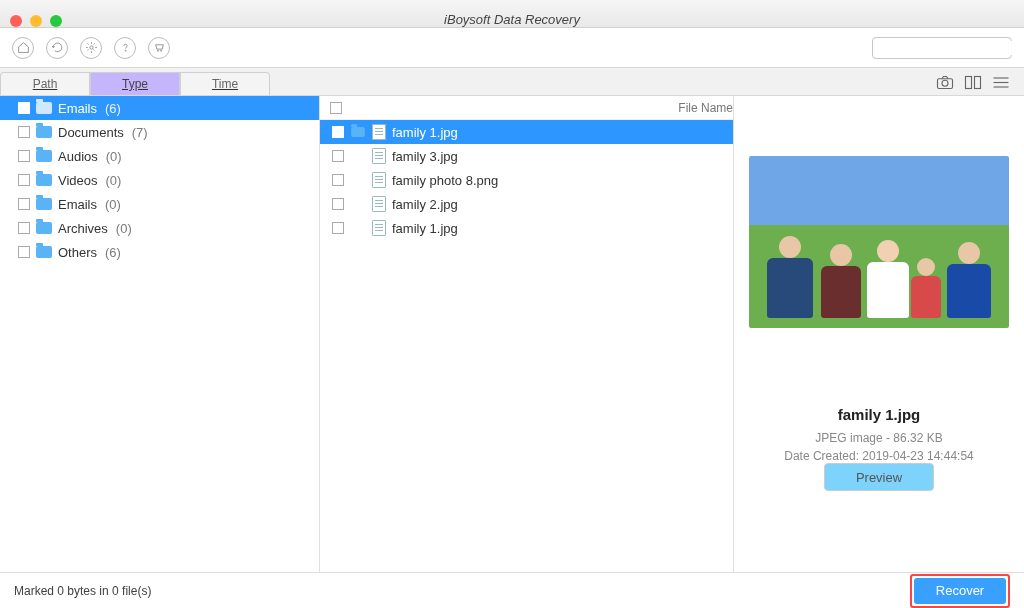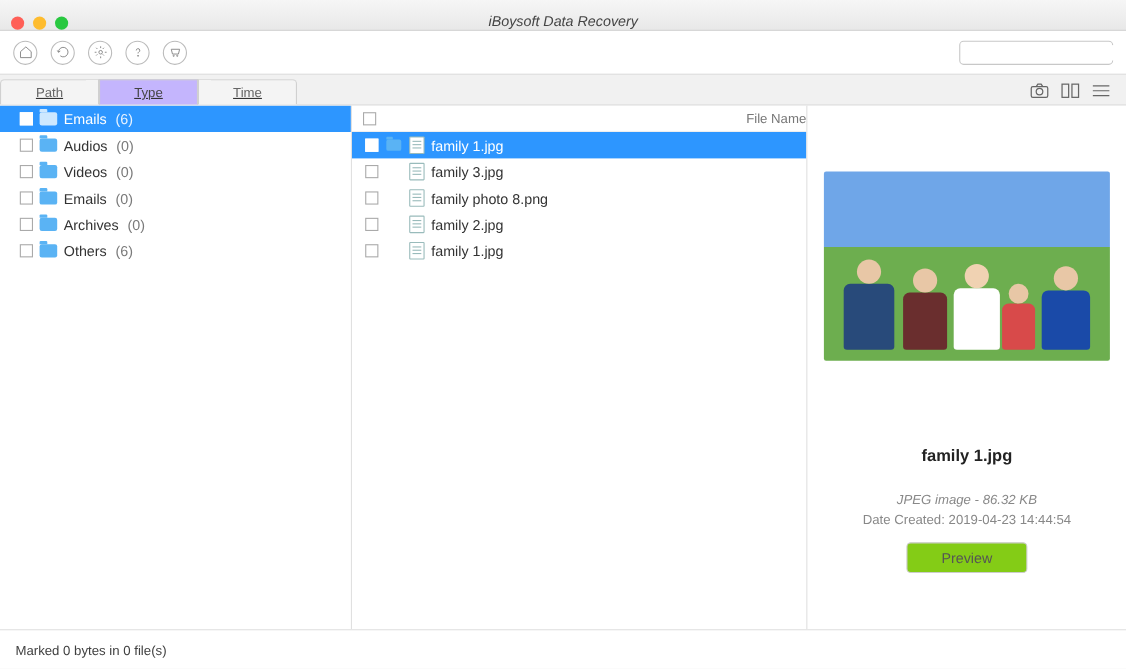--- a/index.html
+++ b/index.html
@@ -61,23 +61,23 @@
 .p2 { left:72px; width:40px; height:52px; background:#6a2e2e; }
 .p2::before { background:#e8c7a6; }
 .p3 { left:118px; width:42px; height:56px; background:#fff; }
 .p3::before { background:#f0d2b2; }
 .p4 { left:162px; width:30px; height:42px; background:#d84a4a; }
 .p4::before { width:18px; height:18px; top:-18px; }
 .p5 { left:198px; width:44px; height:54px; background:#1a4aa8; }
 .p5::before { background:#e8c7a6; }
 
 .preview-name { margin-top:78px; font-size:15px; font-weight:600; color:#222; }
-.preview-meta { margin-top:24px; font-size:12px; color:#888;font-style:italic; }
+.preview-meta { margin-top:8px; font-size:12px; color:#888; }
 .preview-date { margin-top:4px; font-size:12px; color:#888; }
-.preview-btn { margin-top:14px; width:110px; height:28px; border:1px solid #ccc; border-radius:4px; background:#84cc16; color:#555; cursor:pointer; font-size:13px; }
+.preview-btn { width:110px; height:28px; border:1px solid #ccc; border-radius:4px; background:#7dd3fc; color:#555; cursor:pointer; font-size:13px; }
 
 .footer { height:36px; background:#fff; border-top:1px solid #e0e0e0; display:flex; align-items:center; padding:0 14px; }
 .status-text { color:#404040; font-size:12px; }
 .recover-wrap { margin-left:auto; border:2px solid #f44; border-radius:3px; padding:2px; }
 .recover-btn { background:#3aa0ff; color:#fff; border:none; border-radius:3px; width:92px; height:26px; font-size:13px; cursor:pointer; }
 </style>
 </head>
 <body>
 
 <div class="titlebar">
@@ -159,20 +159,26 @@
   <div class="sidebar">
     <div class="cat-row sel">
       <span class="chk"></span>
       <span class="folder-icon"></span>
       <span class="cat-label">Emails</span>
       <span class="cat-count">(6)</span>
     </div>
     <div class="cat-row">
       <span class="chk"></span>
       <span class="folder-icon"></span>
+      <span class="cat-label">Documents</span>
+      <span class="cat-count">(7)</span>
+    </div>
+    <div class="cat-row">
+      <span class="chk"></span>
+      <span class="folder-icon"></span>
       <span class="cat-label">Audios</span>
       <span class="cat-count">(0)</span>
     </div>
     <div class="cat-row">
       <span class="chk"></span>
       <span class="folder-icon"></span>
       <span class="cat-label">Videos</span>
       <span class="cat-count">(0)</span>
     </div>
     <div class="cat-row">
@@ -243,13 +249,16 @@
     <div class="preview-name">family 1.jpg</div>
     <div class="preview-meta">JPEG image - 86.32 KB</div>
     <div class="preview-date">Date Created: 2019-04-23 14:44:54</div>
     <button class="preview-btn">Preview</button>
   </div>
 
 </div>
 
 <div class="footer">
   <div class="status-text">Marked 0 bytes in 0 file(s)</div>
+  <div class="recover-wrap">
+    <button class="recover-btn">Recover</button>
+  </div>
 </div>
 
 </body></html>

